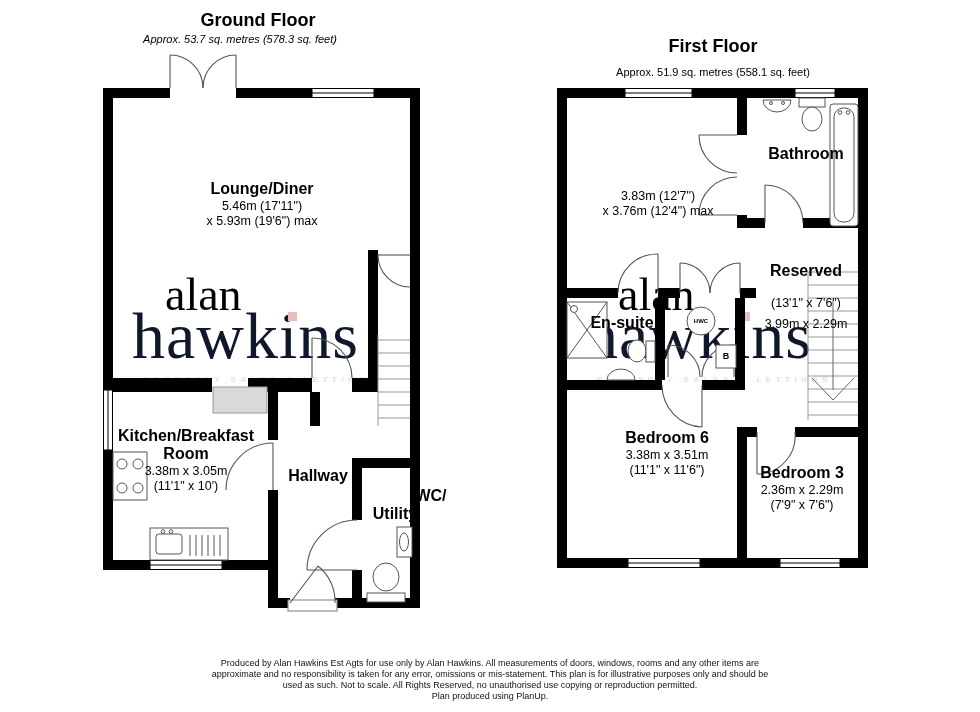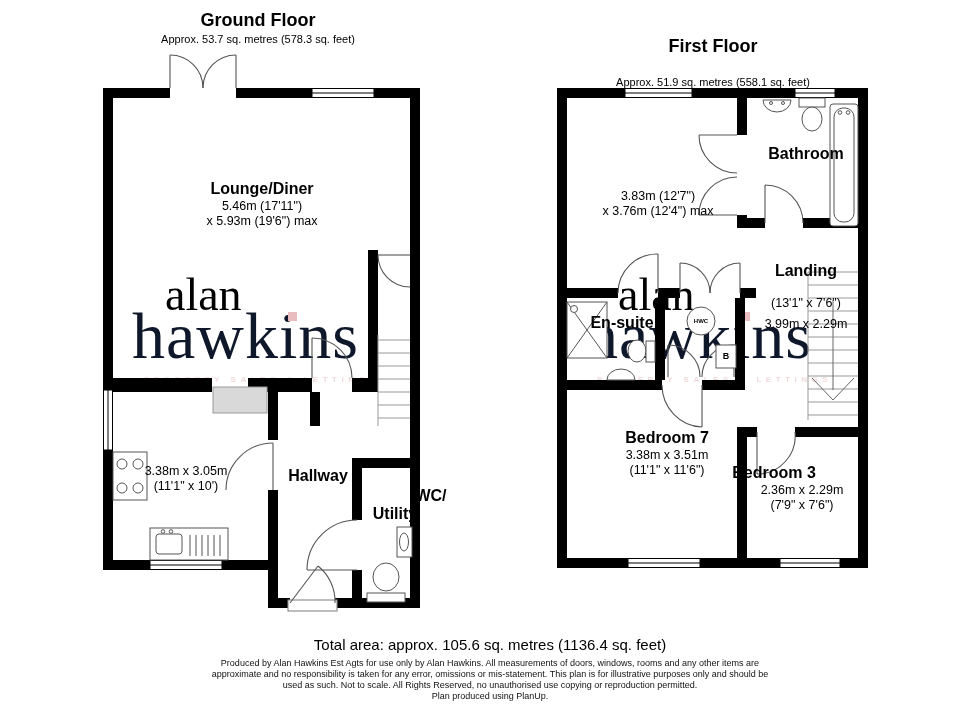--- a/index.html
+++ b/index.html
@@ -272,57 +272,57 @@
       <g stroke="#555" stroke-width="1" fill="#fff">
         <ellipse cx="637" cy="351" rx="9" ry="11"></ellipse>
           <rect x="646" y="341" width="9" height="21"></rect>
       </g>
       <circle cx="701" cy="321" r="14" stroke="#555" stroke-width="1" fill="#fff"></circle>
       <rect x="716" y="345" width="20" height="23" stroke="#555" stroke-width="1" fill="#fff"></rect>
     </g>
   </svg>
 
   <div class="lbl title" style="left:258px;top:10px;">Ground Floor</div>
-  <div class="lbl subtitle" style="left:258px;top:33px;">Approx. 53.7 sq. metres (578.3 sq. feet)</div>
+  <div class="lbl subtitle" style="left:240px;top:33px;font-style:italic;">Approx. 53.7 sq. metres (578.3 sq. feet)</div>
   <div class="lbl title" style="left:713px;top:36px;">First Floor</div>
-  <div class="lbl subtitle" style="left:713px;top:76px;">Approx. 51.9 sq. metres (558.1 sq. feet)</div>
+  <div class="lbl subtitle" style="left:713px;top:66px;">Approx. 51.9 sq. metres (558.1 sq. feet)</div>
 
   <div class="lbl room" style="left:262px;top:180px;">Lounge/Diner</div>
   <div class="lbl dims" style="left:262px;top:199px;">5.46m (17'11")</div>
   <div class="lbl dims" style="left:262px;top:214px;">x 5.93m (19'6") max</div>
 
+  <div class="lbl room wrap" style="left:186px;top:427px;width:175px;">Kitchen/Breakfast Room</div>
   <div class="lbl dims" style="left:186px;top:464px;">3.38m x 3.05m</div>
   <div class="lbl dims" style="left:186px;top:479px;">(11'1" x 10')</div>
 
   <div class="lbl room" style="left:318px;top:467px;">Hallway</div>
 
   <div class="lbl room" style="left:387px;top:487px;margin-left:44px;">WC/</div>
   <div class="lbl room" style="left:387px;top:505px;margin-left:8px;">Utility</div>
 
   <div class="lbl dims" style="left:658px;top:189px;">3.83m (12'7")</div>
   <div class="lbl dims" style="left:658px;top:204px;">x 3.76m (12'4") max</div>
 
   <div class="lbl room" style="left:806px;top:145px;">Bathroom</div>
 
   <div class="lbl room" style="left:622px;top:314px;">En-suite</div>
 
-  <div class="lbl room" style="left:806px;top:262px;">Landing</div>
+  <div class="lbl room" style="left:806px;top:262px;">Reserved</div>
   <div class="lbl dims" style="left:806px;top:281px;margin-top:36px;">3.99m x 2.29m</div>
   <div class="lbl dims" style="left:806px;top:296px;">(13'1" x 7'6")</div>
 
-  <div class="lbl room" style="left:667px;top:429px;">Bedroom 7</div>
+  <div class="lbl room" style="left:667px;top:429px;">Bedroom 6</div>
   <div class="lbl dims" style="left:667px;top:448px;">3.38m x 3.51m</div>
   <div class="lbl dims" style="left:667px;top:463px;">(11'1" x 11'6")</div>
 
-  <div class="lbl room" style="left:774px;top:464px;">Bedroom 3</div>
+  <div class="lbl room" style="left:802px;top:464px;">Bedroom 3</div>
   <div class="lbl dims" style="left:802px;top:483px;">2.36m x 2.29m</div>
   <div class="lbl dims" style="left:802px;top:498px;">(7'9" x 7'6")</div>
 
   <div class="lbl tiny" style="left:701px;top:318px;">HWC</div>
   <div class="lbl bsize" style="left:726px;top:351px;">B</div>
 
-  <div class="lbl total" style="left:490px;top:636px;">Total area: approx. 105.6 sq. metres (1136.4 sq. feet)</div>
   <div class="lbl disc" style="left:490px;top:669px;">approximate and no responsibility is taken for any error, omissions or mis-statement. This plan is for illustrative purposes only and should be</div>
   <div class="lbl disc" style="left:490px;top:658px;">Produced by Alan Hawkins Est Agts for use only by Alan Hawkins. All measurements of doors, windows, rooms and any other items are</div>
   <div class="lbl disc" style="left:490px;top:680px;">used as such. Not to scale. All Rights Reserved, no unauthorised use copying or reproduction permitted.</div>
   <div class="lbl disc" style="left:490px;top:691px;">Plan produced using PlanUp.</div>
 
 </div>
 
 </body></html>

